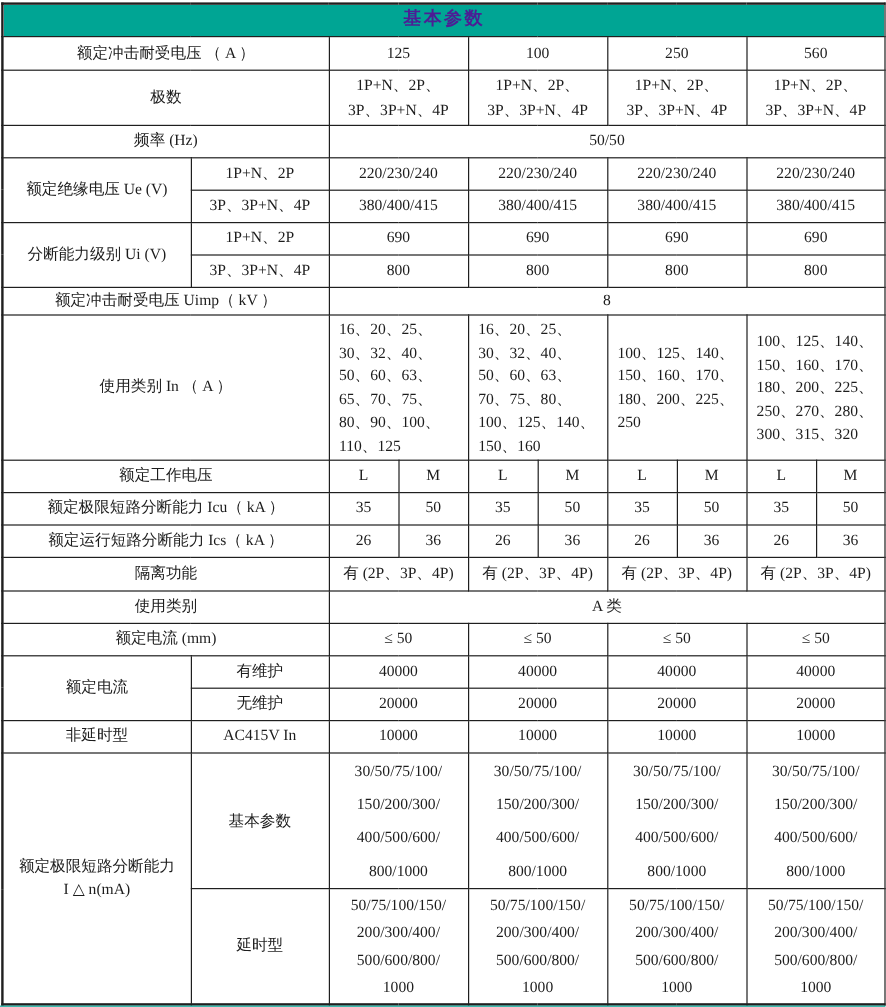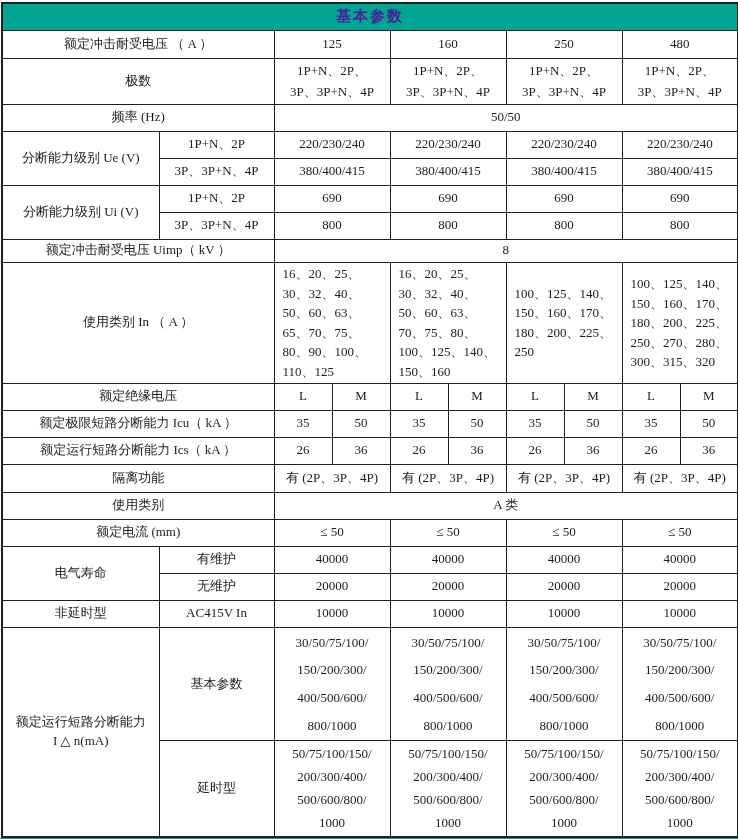--- a/index.html
+++ b/index.html
@@ -57,44 +57,44 @@
     </colgroup>
     <tbody>
 
     <tr>
       <td colspan="10" class="title-cell accent-bg" style="background: rgb(0, 165, 148);">基本参数</td>
     </tr>
 
     <tr class="h28">
       <td colspan="2">额定冲击耐受电压 （ A ）</td>
       <td colspan="2" class="val">125</td>
-      <td colspan="2" class="val">160</td>
+      <td colspan="2" class="val">100</td>
       <td colspan="2" class="val">250</td>
-      <td colspan="2" class="val">480</td>
+      <td colspan="2" class="val">560</td>
     </tr>
 
     <tr class="poles-row">
       <td colspan="2">极数</td>
       <td colspan="2" class="val">1P+N、2P、
 3P、3P+N、4P</td>
       <td colspan="2" class="val">1P+N、2P、
 3P、3P+N、4P</td>
       <td colspan="2" class="val">1P+N、2P、
 3P、3P+N、4P</td>
       <td colspan="2" class="val">1P+N、2P、
 3P、3P+N、4P</td>
     </tr>
 
     <tr class="h27">
       <td colspan="2">频率 (Hz)</td>
       <td colspan="8" class="val">50/50</td>
     </tr>
 
     <tr class="h27">
-      <td rowspan="2">分断能力级别 Ue (V)</td>
+      <td rowspan="2">额定绝缘电压 Ue (V)</td>
       <td>1P+N、2P</td>
       <td colspan="2" class="val">220/230/240</td>
       <td colspan="2" class="val">220/230/240</td>
       <td colspan="2" class="val">220/230/240</td>
       <td colspan="2" class="val">220/230/240</td>
     </tr>
     <tr class="h27">
       <td>3P、3P+N、4P</td>
       <td colspan="2" class="val">380/400/415</td>
       <td colspan="2" class="val">380/400/415</td>
@@ -142,21 +142,21 @@
 180、200、225、
 250</td>
       <td colspan="2" class="list-cell">100、125、140、
 150、160、170、
 180、200、225、
 250、270、280、
 300、315、320</td>
     </tr>
 
     <tr class="h27">
-      <td colspan="2">额定绝缘电压</td>
+      <td colspan="2">额定工作电压</td>
       <td class="val">L</td>
       <td class="val">M</td>
       <td class="val">L</td>
       <td class="val">M</td>
       <td class="val">L</td>
       <td class="val">M</td>
       <td class="val">L</td>
       <td class="val">M</td>
     </tr>
 
@@ -199,21 +199,21 @@
 
     <tr class="h27">
       <td colspan="2">额定电流 (mm)</td>
       <td colspan="2" class="val">≤ 50</td>
       <td colspan="2" class="val">≤ 50</td>
       <td colspan="2" class="val">≤ 50</td>
       <td colspan="2" class="val">≤ 50</td>
     </tr>
 
     <tr class="h27">
-      <td rowspan="2">电气寿命</td>
+      <td rowspan="2">额定电流</td>
       <td>有维护</td>
       <td colspan="2" class="val">40000</td>
       <td colspan="2" class="val">40000</td>
       <td colspan="2" class="val">40000</td>
       <td colspan="2" class="val">40000</td>
     </tr>
     <tr class="h27">
       <td>无维护</td>
       <td colspan="2" class="val">20000</td>
       <td colspan="2" class="val">20000</td>
@@ -224,21 +224,21 @@
     <tr class="h27">
       <td>非延时型</td>
       <td>AC415V In</td>
       <td colspan="2" class="val">10000</td>
       <td colspan="2" class="val">10000</td>
       <td colspan="2" class="val">10000</td>
       <td colspan="2" class="val">10000</td>
     </tr>
 
     <tr class="nondelay-row">
-      <td rowspan="2">额定运行短路分断能力
+      <td rowspan="2">额定极限短路分断能力
 I △ n(mA)</td>
       <td>基本参数</td>
       <td colspan="2" class="val">30/50/75/100/
 150/200/300/
 400/500/600/
 800/1000</td>
       <td colspan="2" class="val">30/50/75/100/
 150/200/300/
 400/500/600/
 800/1000</td>

